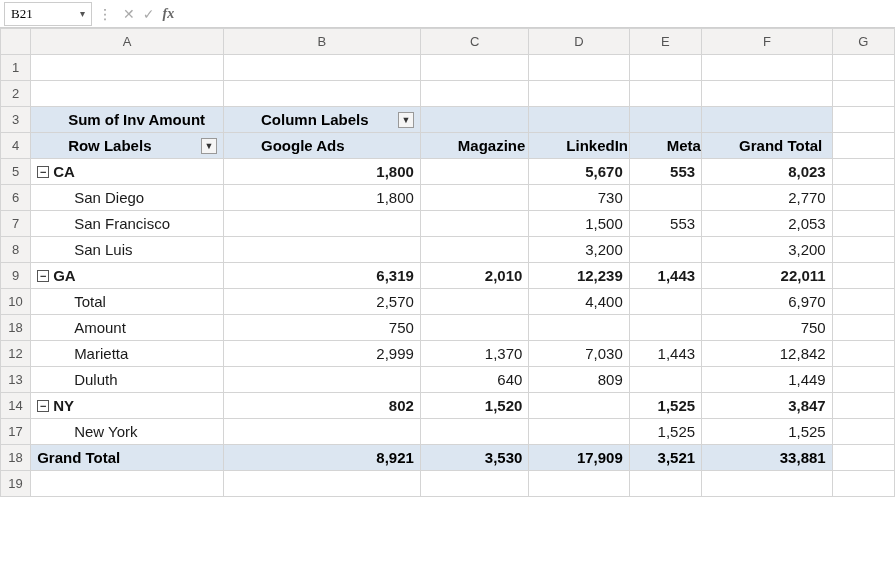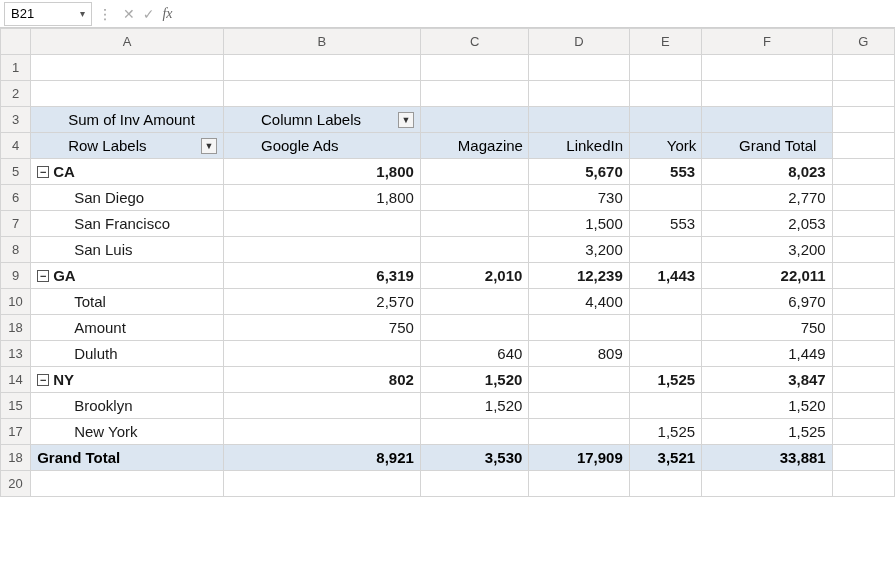--- a/index.html
+++ b/index.html
@@ -21,25 +21,26 @@
     width: 88px;
     height: 24px;
     margin: 2px 4px;
     padding: 2px 6px;
     border: 1px solid #ccc;
     background: #fff;
     font-size: 13px;
     display: flex;
     align-items: center;
     justify-content: space-between;
+    font-family: Liberation Serif, serif;
   }
   .name-box .chev { font-size: 10px; color: #555; }
   .fx-dots { color:#999; margin:0 6px 0 2px; font-size:14px; letter-spacing:1px;}
   .fx-btn { color:#aaa; margin:0 4px; font-size:14px;}
-  .fx-label { font-style: italic; color:#666; margin:0 4px; font-family: "Times New Roman", serif; }
+  .fx-label { font-style: italic; color:#666; margin:0 4px; font-family: "Times New Roman", serif; font-weight: bold; }
   .fx-input {
     flex: 1;
     height: 22px;
     border: none;
     outline: none;
     background: #fff;
     font-size: 13px;
     padding: 2px 4px;
   }
   .sheet-wrap { position: relative; }
@@ -73,21 +74,21 @@
     display: flex;
     align-items: center;
     white-space: nowrap;
     overflow: hidden;
     font-size: 15px;
     color:#1a1a1a;
   }
   .aright { justify-content: flex-end; text-align:right;}
   .bold { font-weight: bold; color:#000;}
   .pivot-head { background: #dce6f1 !important; }
-  .pivot-head .cell { font-weight: normal; color:#000;padding-left:37px;}
+  .pivot-head .cell { font-weight: bold; color:#000;padding-left:37px;}
   .pivot-grand { background: #dce6f1 !important;}
   .pivot-grand .cell { font-weight: bold; color:#000;}
   .group-row td .cell { font-weight: bold; }
   .subrow .cell.rowlbl { padding-left: 43px; font-weight: normal;}
   .collapse-box {
     display:inline-flex;
     align-items:center; justify-content:center;
     width:12px; height:12px;
     border:1px solid #555;
     font-size:11px; line-height:10px;
@@ -199,21 +200,21 @@
       <td class="pivot-head">
             <div class="cell">Google Ads</div>
           </td>
       <td class="pivot-head">
             <div class="cell">Magazine</div>
           </td>
       <td class="pivot-head">
             <div class="cell">LinkedIn</div>
           </td>
       <td class="pivot-head">
-            <div class="cell">York</div>
+            <div class="cell">Meta</div>
           </td>
       <td class="pivot-head">
             <div class="cell">Grand Total</div>
           </td>
       <td></td>
     </tr>
 
     <tr class="group-row">
       <th class="rowhead">5</th>
       <td class="b-top-strong">
@@ -371,20 +372,42 @@
           </td>
       <td>
             <div class="cell aright"></div>
           </td>
       <td>
             <div class="cell aright">750</div>
           </td>
       <td></td>
         </tr>
     <tr class="subrow">
+          <th class="rowhead">12</th>
+      <td>
+            <div class="cell rowlbl">Marietta</div>
+          </td>
+      <td>
+            <div class="cell aright">2,999</div>
+          </td>
+      <td>
+            <div class="cell aright">1,370</div>
+          </td>
+      <td>
+            <div class="cell aright">7,030</div>
+          </td>
+      <td>
+            <div class="cell aright">1,443</div>
+          </td>
+      <td>
+            <div class="cell aright">12,842</div>
+          </td>
+      <td></td>
+        </tr>
+    <tr class="subrow">
           <th class="rowhead">13</th>
       <td>
             <div class="cell rowlbl">Duluth</div>
           </td>
       <td>
             <div class="cell aright"></div>
           </td>
       <td>
             <div class="cell aright">640</div>
           </td>
@@ -420,42 +443,20 @@
       <td class="b-top-strong">
             <div class="cell aright bold">1,525</div>
           </td>
       <td class="b-top-strong">
             <div class="cell aright bold">3,847</div>
           </td>
       <td></td>
     </tr>
 
     <tr class="subrow">
-          <th class="rowhead">15</th>
-      <td>
-            <div class="cell rowlbl">Brooklyn</div>
-          </td>
-      <td>
-            <div class="cell aright"></div>
-          </td>
-      <td>
-            <div class="cell aright">1,520</div>
-          </td>
-      <td>
-            <div class="cell aright"></div>
-          </td>
-      <td>
-            <div class="cell aright"></div>
-          </td>
-      <td>
-            <div class="cell aright">1,520</div>
-          </td>
-      <td></td>
-        </tr>
-    <tr class="subrow">
           <th class="rowhead">17</th>
       <td>
             <div class="cell rowlbl">New York</div>
           </td>
       <td>
             <div class="cell aright"></div>
           </td>
       <td>
             <div class="cell aright"></div>
           </td>
@@ -488,21 +489,21 @@
       <td class="pivot-grand b-top-strong">
             <div class="cell aright bold">3,521</div>
           </td>
       <td class="pivot-grand b-top-strong">
             <div class="cell aright bold">33,881</div>
           </td>
       <td></td>
     </tr>
 
     <tr>
-          <th class="rowhead">20</th>
+          <th class="rowhead">19</th>
           <td></td>
           <td></td>
           <td></td>
           <td></td>
           <td></td>
           <td></td>
           <td></td>
         </tr>
   </tbody>
 </table>

